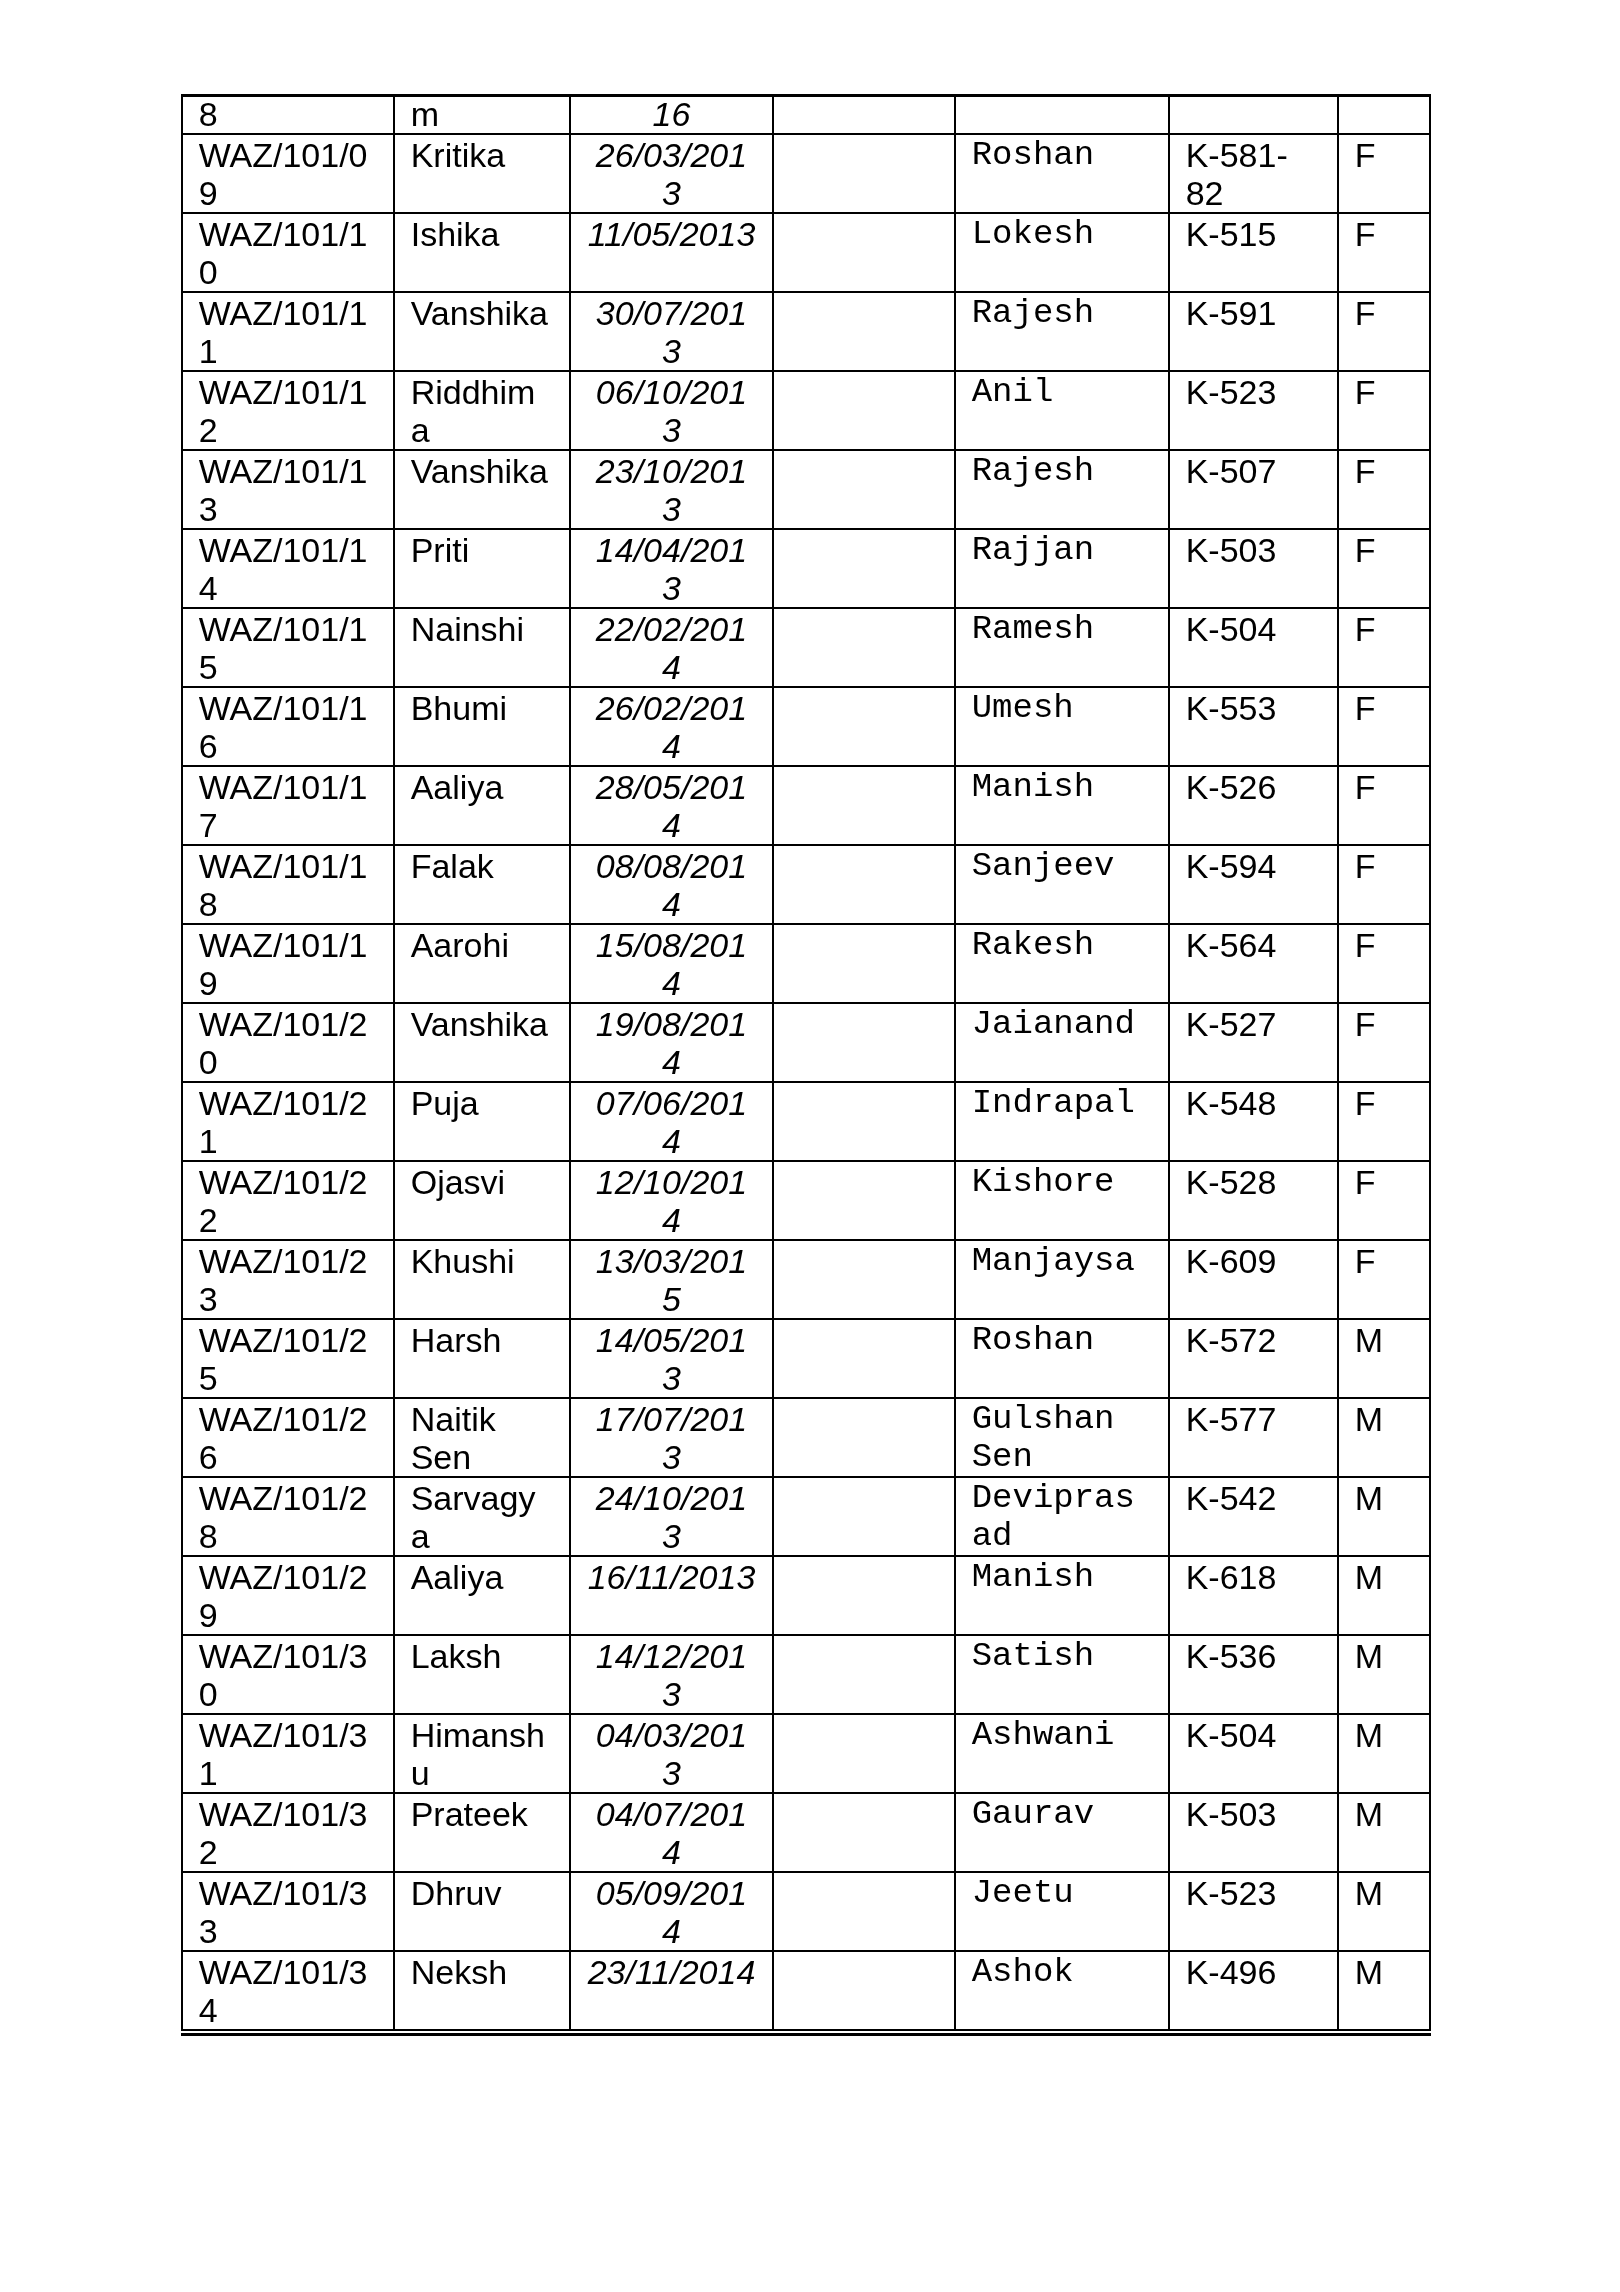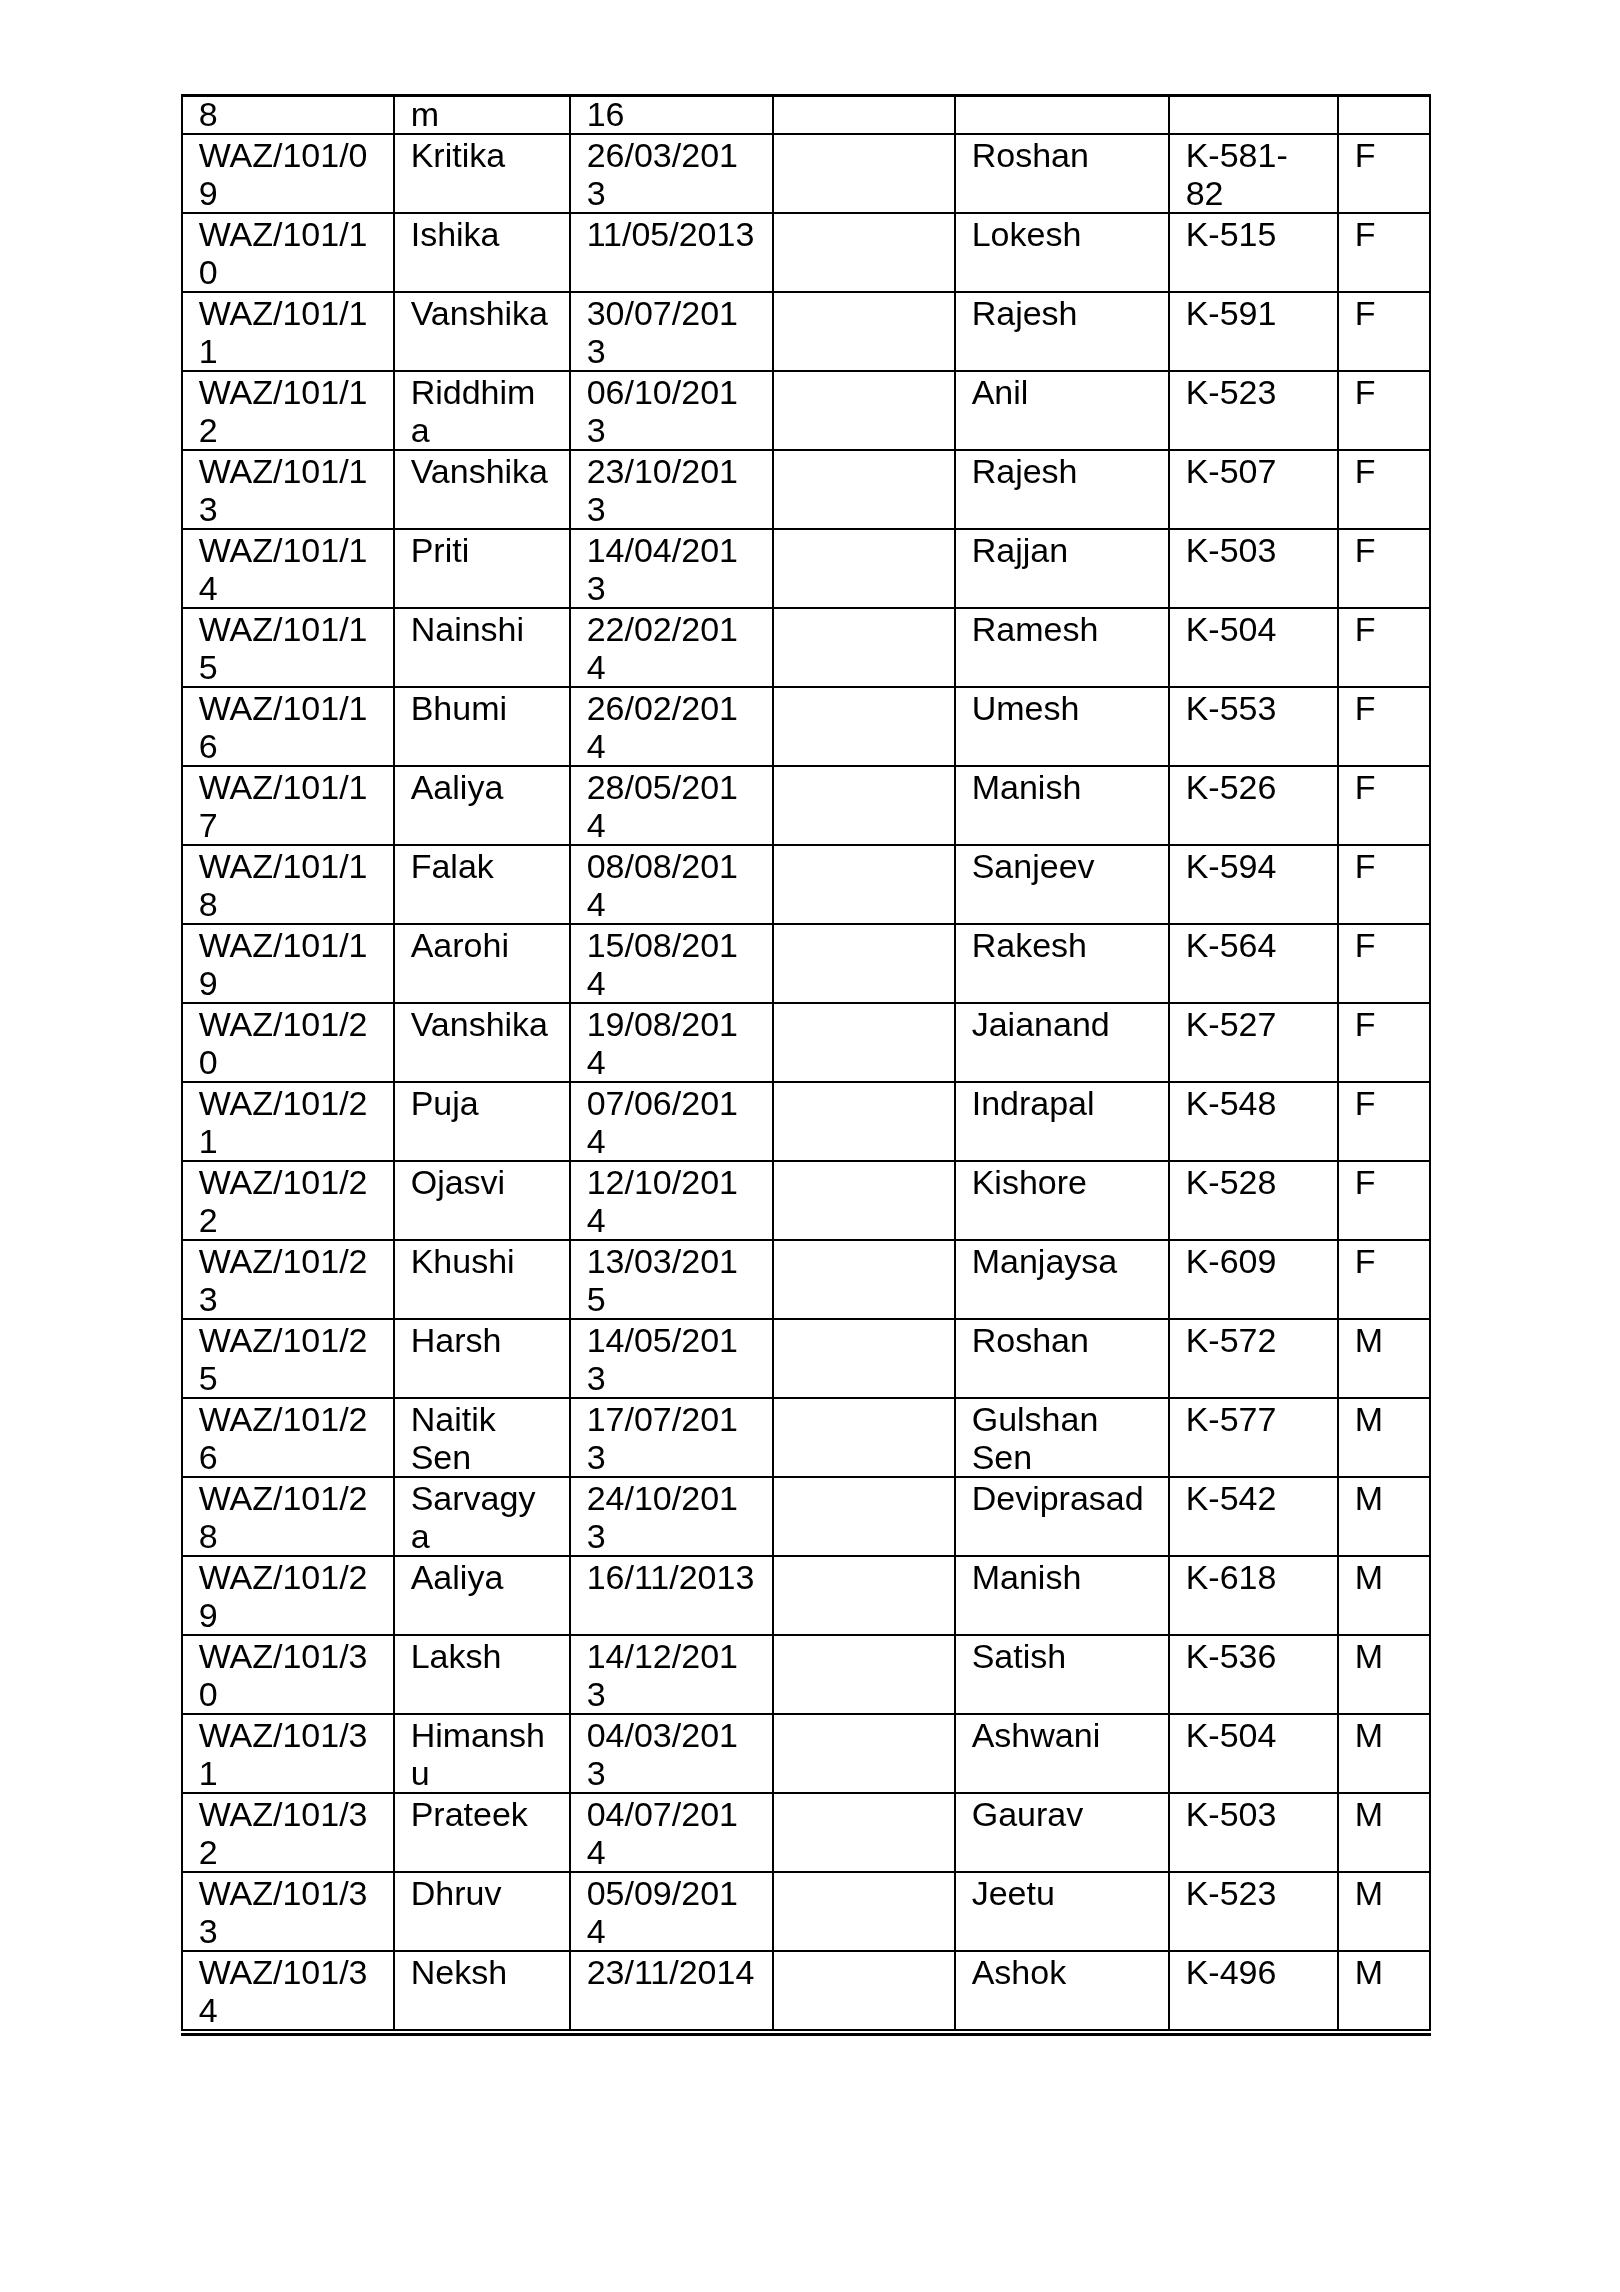--- a/index.html
+++ b/index.html
@@ -29,22 +29,22 @@
     font-size: 34px;
     line-height: 38px;
     padding: 1px 15.7px 0 15.7px;
     overflow-wrap: break-word;
     word-wrap: break-word;
   }
   tr.data-row { height: 77px; }
   tr.partial-row { height: 38px; }
   tr.partial-row td { line-height: 35px; padding-top: 0; }
   td.c2 { padding-right: 27.4px; }
-  td.c3 { text-align: left; padding-left: 44px; padding-right: 15.7px; }
-  td.c5 { padding-right: 35px; }
+  td.c3 { text-align: center; padding-left: 44px; padding-right: 15.7px; font-style: italic; }
+  td.c5 { padding-right: 35px; font-family: Liberation Mono, monospace; }
   td.c6 { padding-right: 31px; }
   .bottom-rule {
     width: 1250px; height: 3.9px;
     background: #000000;
     margin: 2px 0 0 181px;
   }
 </style>
 </head>
 <body>
 

